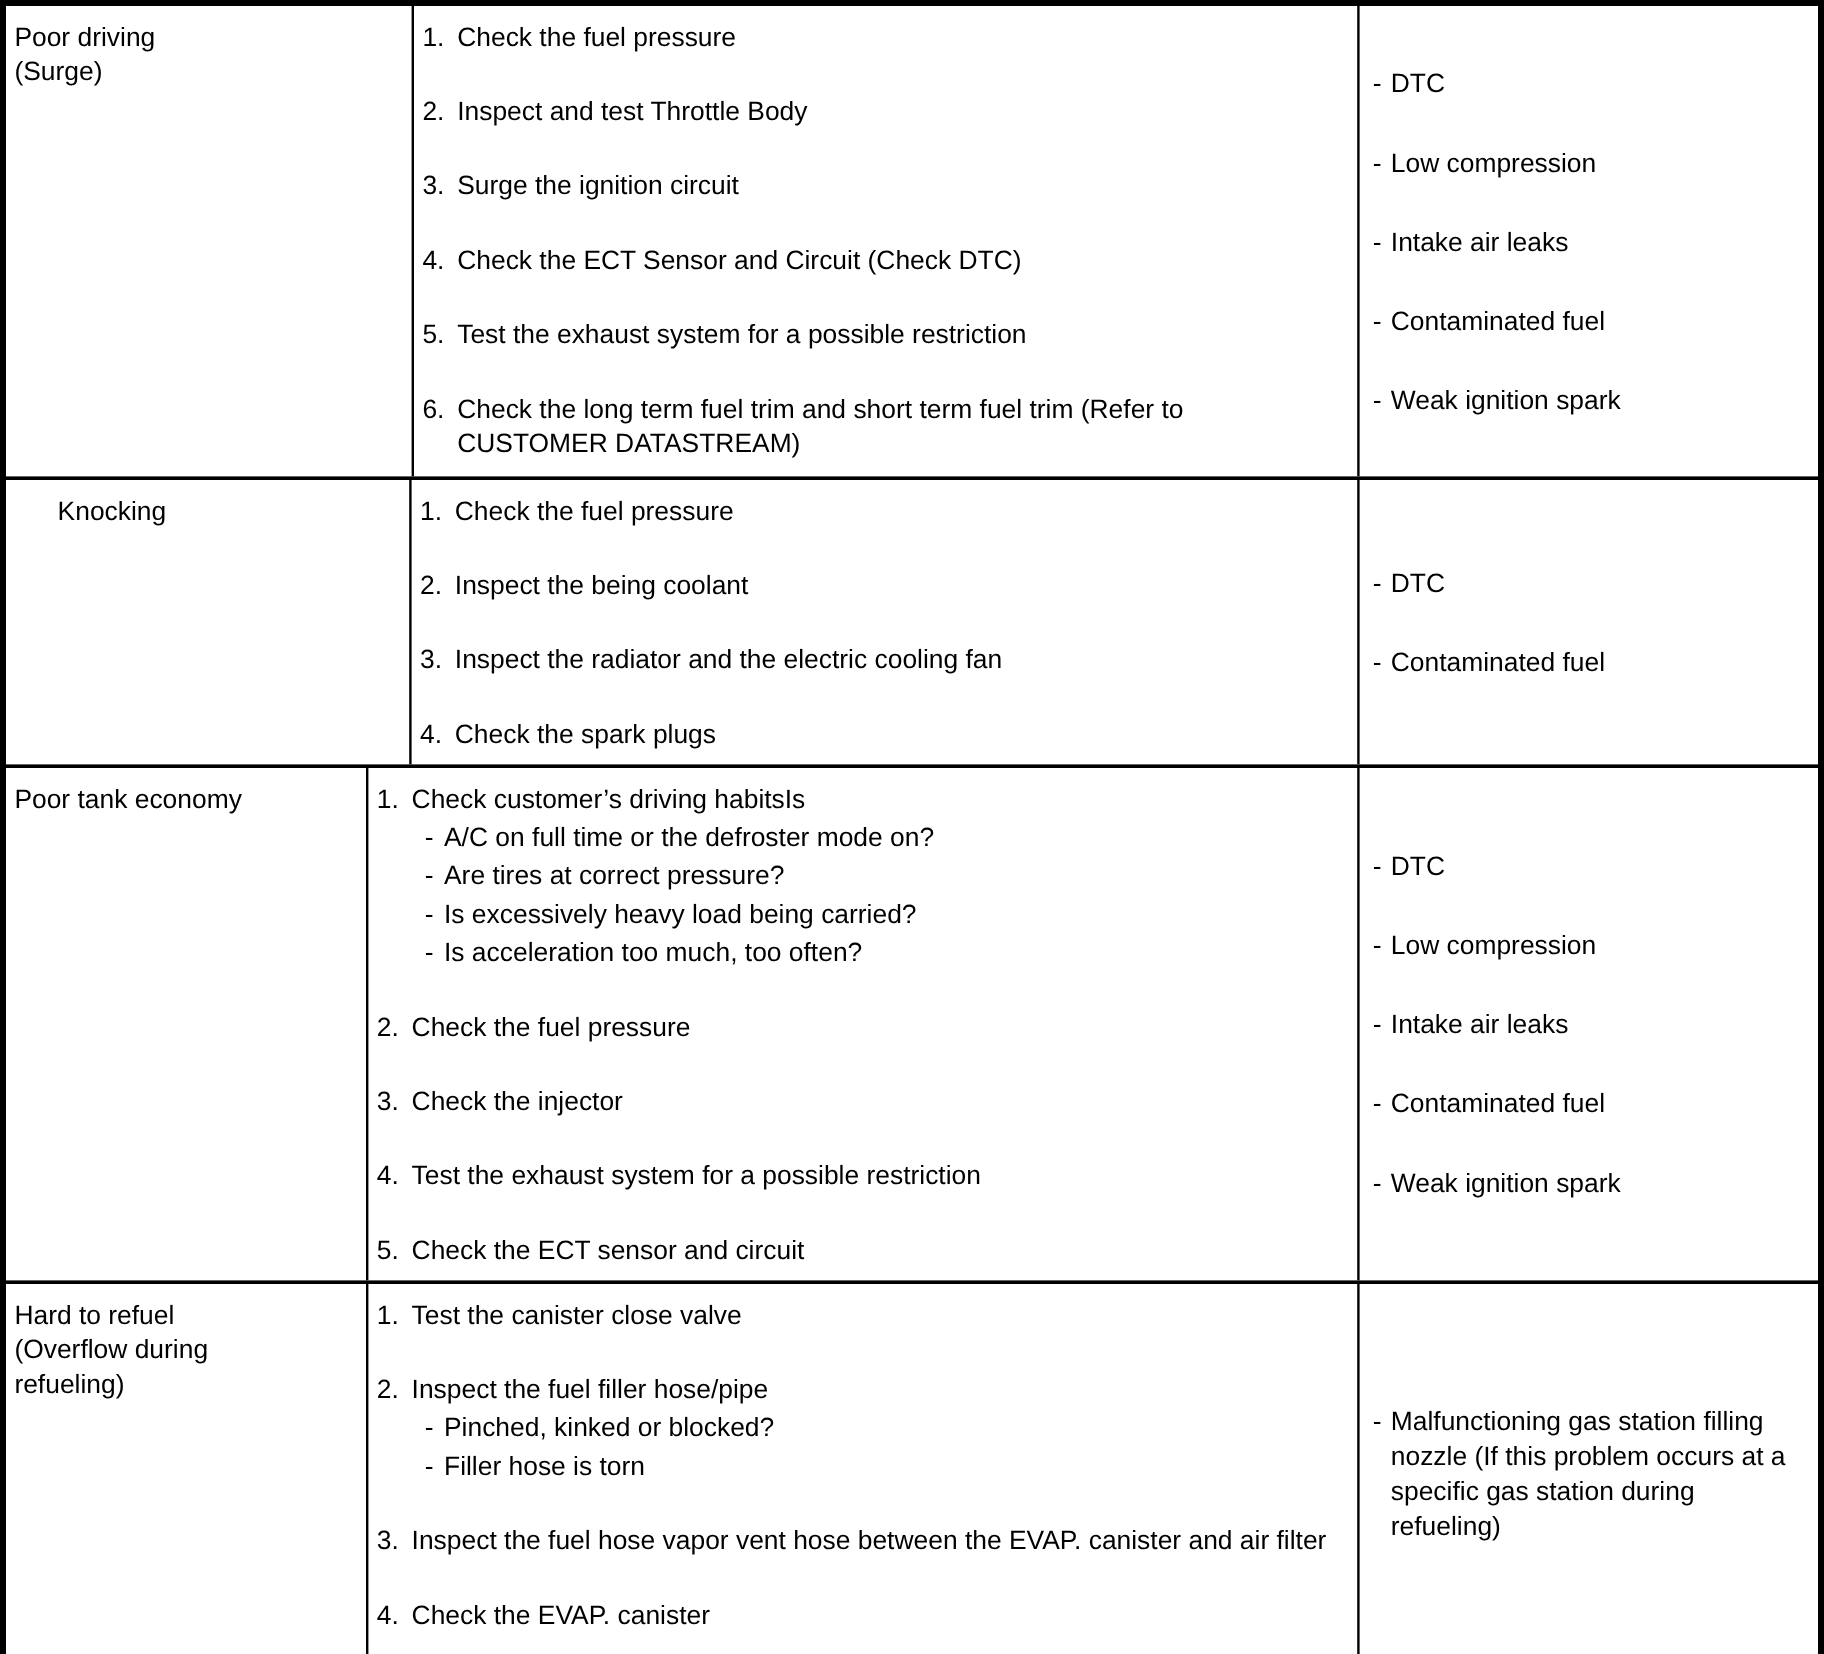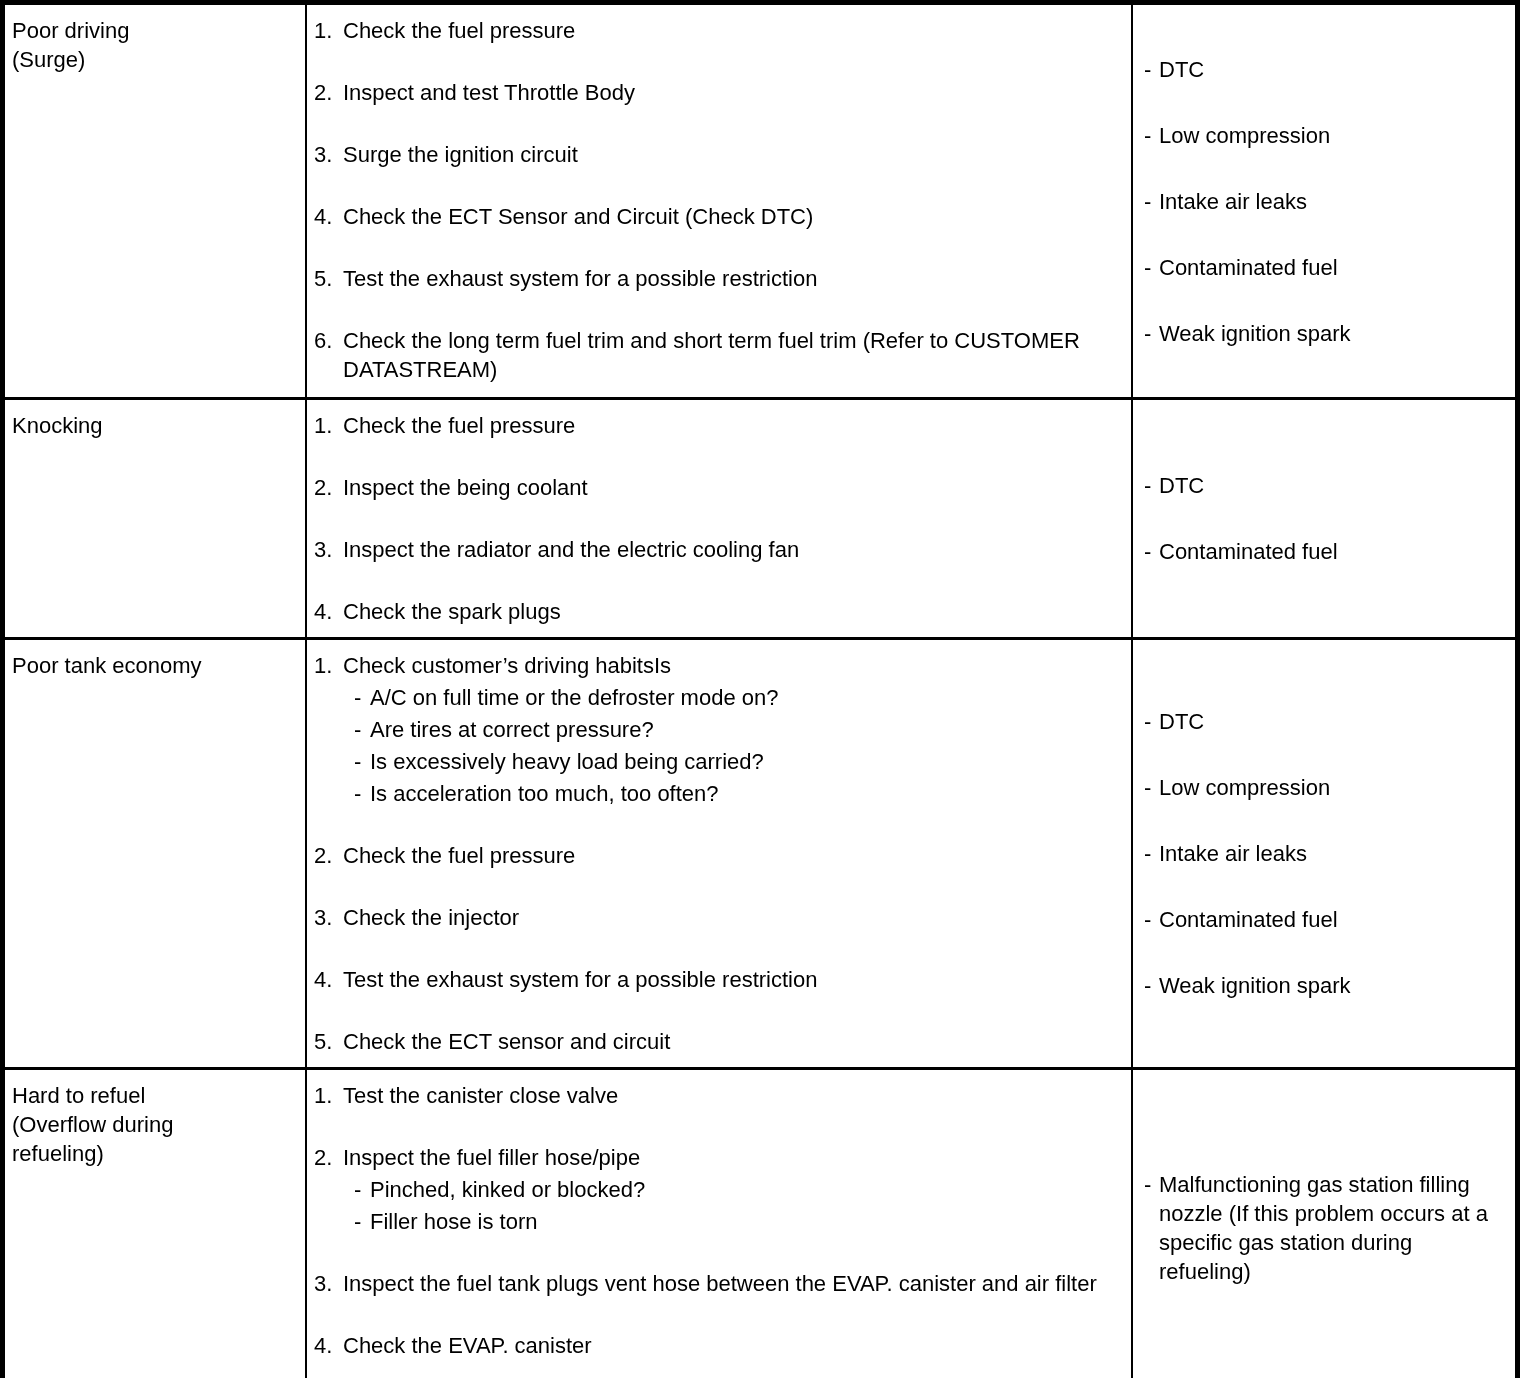--- a/index.html
+++ b/index.html
@@ -16,23 +16,23 @@
     border: 5px solid #000;
     display: flex;
     flex-direction: column;
     background: #fff;
   }
   .row {
     display: grid;
     grid-template-columns: 300px 1fr 384px;
     border-top: 3px solid #000;
   }
-  .row:first-child { border-top: none; }
+  .row:first-child { border-top: none; gap: 38px; }
   .row-0 { min-height: 392px; }
-  .row-1 { min-height: 229px; }
+  .row-1 { min-height: 229px; padding-left: 36px; }
   .row-2 { min-height: 411px; }
   .row-3 { flex: 1; min-height: 318px; }
   .cell {
     border-left: 2px solid #000;
     padding: 11px 10px 11px 8px;
   }
   .cell:first-child { border-left: none; padding-left: 7px; }
   .steps-cell { padding-left: 7px; padding-right: 22px; }
   .step { display: flex; }
   .step:not(:first-child) { margin-top: 33px; }
@@ -228,21 +228,21 @@
         <div class="sub">
           <div class="dash">-</div>
           <div class="sub-text">Pinched, kinked or blocked?</div>
         </div>
         <div class="sub">
           <div class="dash">-</div>
           <div class="sub-text">Filler hose is torn</div>
         </div>
         <div class="step">
           <div class="step-num">3.</div>
-          <div class="step-text">Inspect the fuel tank plugs vent hose between the EVAP. canister and air filter</div>
+          <div class="step-text">Inspect the fuel hose vapor vent hose between the EVAP. canister and air filter</div>
         </div>
         <div class="step">
           <div class="step-num">4.</div>
           <div class="step-text">Check the EVAP. canister</div>
         </div>
       </div>
       <div class="cell causes-cell">
         <div class="cause">
           <div class="dash">-</div>
           <div class="cause-text">Malfunctioning gas station filling nozzle (If this problem occurs at a specific gas station during refueling)</div>

